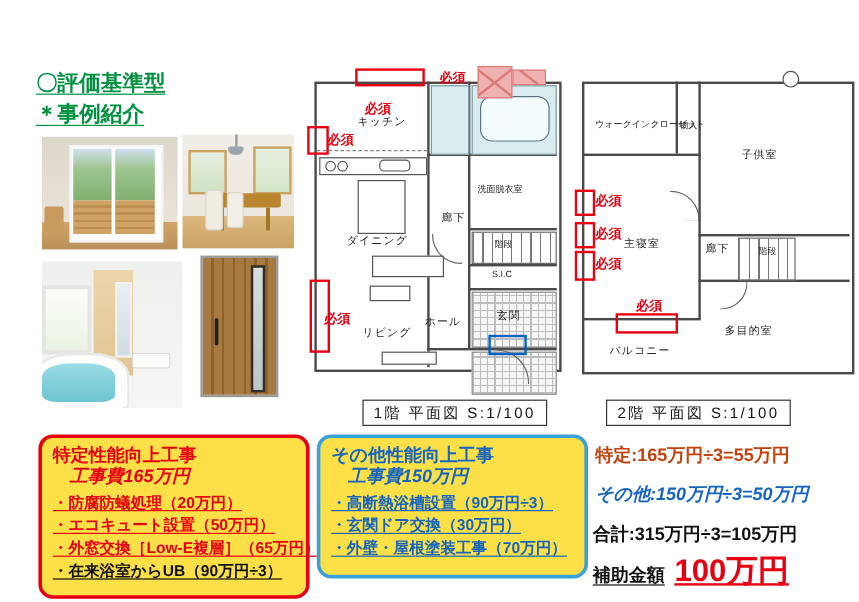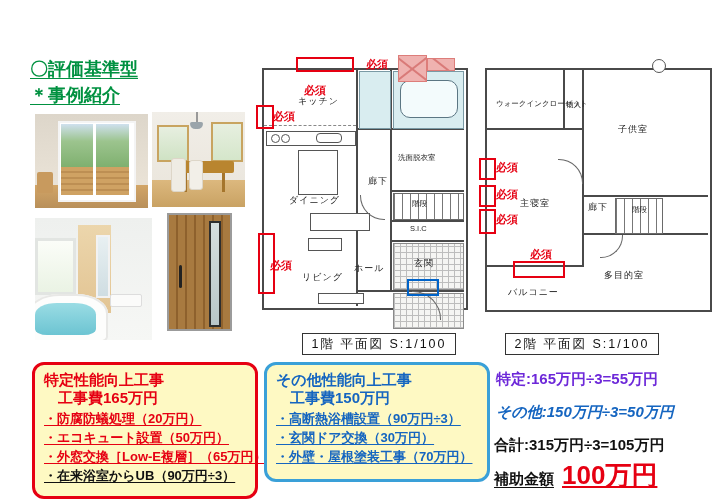--- a/index.html
+++ b/index.html
@@ -38,35 +38,35 @@
     background-image:repeating-linear-gradient(0deg,#bdbdbd 0 1px,transparent 1px 6px),repeating-linear-gradient(90deg,#bdbdbd 0 1px,transparent 1px 6px);}
   .furn{position:absolute;border:1.5px solid #555;background:#fff;}
   .arc{position:absolute;border:1px solid #666;background:transparent;}
   .tub{position:absolute;border:1.5px solid #5b7683;border-radius:10px;background:#f3fbfc;}
   .dash{position:absolute;border-top:1.5px dashed #888;}
   .caption{position:absolute;width:152px;height:20px;border:1.5px solid #333;background:#fff;
     display:flex;align-items:center;justify-content:center;font-size:12.5px;color:#111;letter-spacing:2px;white-space:nowrap;}
   .circ{position:absolute;border:1.2px solid #555;border-radius:50%;background:#fff;}
 
   
-  .workbox{position:absolute;border-radius:12px;background:#fef9c3;padding:6px 8px 4px 9px;box-sizing:border-box;}
+  .workbox{position:absolute;border-radius:12px;background:#fde047;padding:6px 8px 4px 9px;box-sizing:border-box;}
   #box-specific{left:32px;top:362px;width:226px;height:137px;border:3px solid #e60012;}
   #box-other{left:264px;top:362px;width:226px;height:120px;border:3px solid #3aa0d8;}
   .wb-title{font-size:15px;font-weight:bold;line-height:18px;}
-  .wb-sub{font-size:15px;font-weight:bold;line-height:18px;padding-left:14px;margin-bottom:2px;}
+  .wb-sub{font-size:15px;font-weight:bold;line-height:18px;padding-left:14px;margin-bottom:2px;font-style:italic;}
   .wb-item{font-size:13px;font-weight:bold;line-height:19px;text-decoration:underline;text-underline-offset:2px;white-space:nowrap;}
   #box-specific .wb-title,#box-specific .wb-sub{color:#e60012;}
   #box-specific .wb-item{color:#e60012;}
   #box-specific .wb-item.blk{color:#111;}
   #box-other .wb-title,#box-other .wb-sub,#box-other .wb-item{color:#1565c0;}
 
   
   #summary{position:absolute;left:492px;top:362px;width:222px;height:138px;}
   .sumline{position:absolute;font-size:15px;font-weight:bold;white-space:nowrap;}
-  #sum-specific{left:4px;top:8px;color:#6d28d9;}
+  #sum-specific{left:4px;top:8px;color:#c2410c;}
   #sum-other{left:4px;top:41px;color:#1565c0;font-style:italic;}
   #sum-total{left:2px;top:74px;color:#111;}
   #sum-subsidy{left:2px;top:96px;}
   #sum-subsidy .lbl{font-size:15px;font-weight:bold;color:#111;text-decoration:underline;text-underline-offset:3px;}
   #sum-subsidy .amt{font-size:26px;font-weight:bold;color:#e60012;text-decoration:underline;text-underline-offset:2px;margin-left:8px;}
 </style>
 </head>
 <body>
 
 <div id="page">

